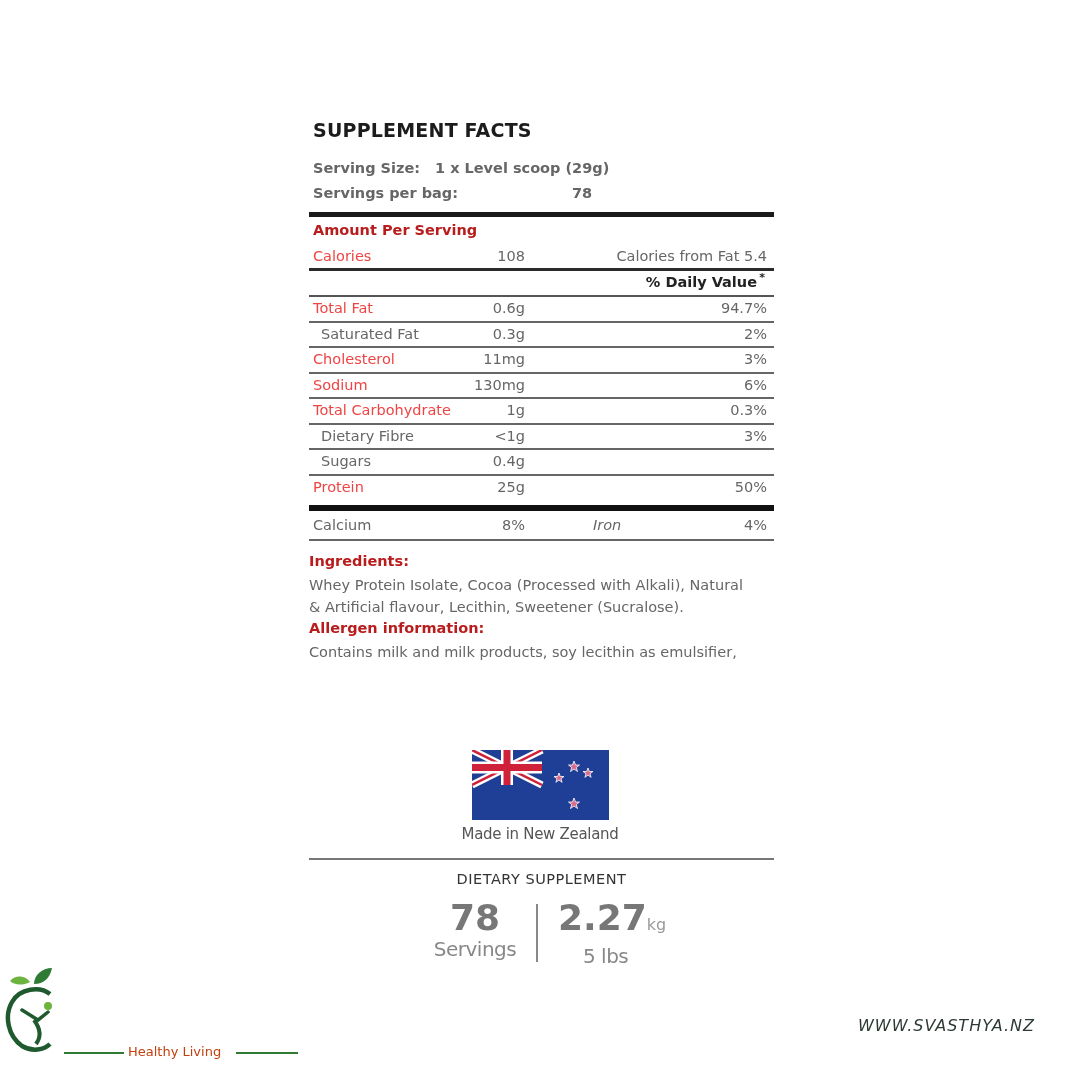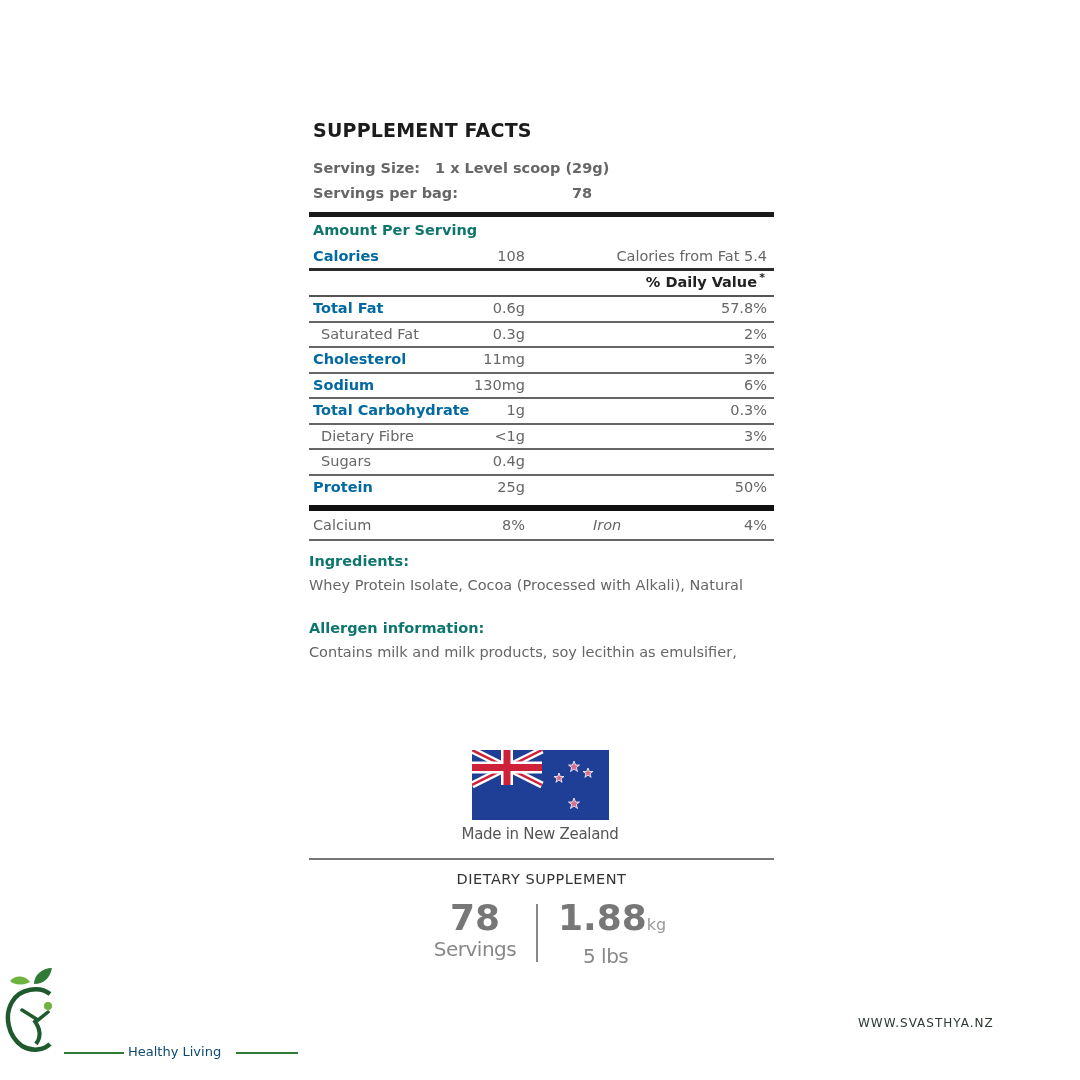--- a/index.html
+++ b/index.html
@@ -5,33 +5,33 @@
   html, body { margin:0; padding:0; }
   body { width:1080px; height:1080px; background:#ffffff; position:relative; overflow:hidden;
          font-family:"DejaVu Sans", sans-serif; color:#555; }
   .abs { position:absolute; }
   .title { left:313px; top:119px; font-size:19px; font-weight:bold; color:#1c1c1c; letter-spacing:0.2px; }
   .meta { left:313px; font-size:14.5px; color:#666; }
   .meta .v { position:absolute; white-space:nowrap;font-weight:bold; }
   .rule { position:absolute; left:309px; width:465px; background:#333; }
   .row { position:absolute; left:313px; width:458px; height:24px; font-size:14.5px; color:#666; }
   .row .lbl { position:absolute; left:0; top:3px; white-space:nowrap; }
-  .row .lbl.b { font-weight:bold; color:#0369a1; }
+  .row .lbl.b { font-weight:normal; color:#ef4444; }
   .row .lbl.ind { left:8px; }
   .row .amt { position:absolute; right:246px; top:3px; text-align:right; white-space:nowrap; }
   .row .dv { position:absolute; right:4px; top:3px; text-align:right; white-space:nowrap; }
   .row .mid { position:absolute; left:280px; top:3px; white-space:nowrap;font-style:italic; }
-  .sec-h { position:absolute; left:309px; font-size:14.5px; font-weight:bold; color:#0f766e; }
+  .sec-h { position:absolute; left:309px; font-size:14.5px; font-weight:bold; color:#b91c1c; }
   .para { position:absolute; left:309px; font-size:14.5px; color:#666; line-height:22px; width:470px; }
   .flag { left:472px; top:750px; width:137px; height:70px; background:#1f3f97; overflow:hidden; }
   .made { left:440px; top:825px; width:200px; text-align:center; font-size:15px; color:#555; letter-spacing:-0.3px; }
   .ds { left:309px; top:871px; width:465px; text-align:center; font-size:14.5px; color:#333; letter-spacing:0.5px; }
   .big { font-weight:bold; color:#777; font-size:36px; }
   .sm { color:#888; font-size:20px; }
-  .url { left:858px; top:1016px; font-size:12px; color:#2d3b33; letter-spacing:1px; font-family:"DejaVu Sans", sans-serif; }
+  .url { left:858px; top:1016px; font-size:16px; color:#2d3b33; letter-spacing:1px; font-family:"DejaVu Sans", sans-serif;font-style:italic; }
 </style>
 </head>
 <body>
 
 <div class="abs title">SUPPLEMENT FACTS</div>
 
 <div class="abs meta" style="top:160px;width:400px;height:20px;">
   <span class="v" style="left:0">Serving Size:</span>
   <span class="v" style="left:122px">1 x Level scoop (29g)</span>
 </div>
@@ -53,21 +53,21 @@
 
 <div class="row" style="top:271px">
   <span class="dv" style="font-weight:bold;color:#222;right:14px">% Daily Value</span>
   <span class="dv" style="font-weight:bold;color:#222;top:0;font-size:11px;right:6px">*</span>
 </div>
 <div class="rule" style="top:295px;height:2px;background:#555"></div>
 
 <div class="row" style="top:297px">
   <span class="lbl b">Total Fat</span>
   <span class="amt">0.6g</span>
-  <span class="dv">57.8%</span>
+  <span class="dv">94.7%</span>
 </div>
 <div class="rule" style="top:321px;height:2px;background:#666"></div>
 
 <div class="row" style="top:323px">
   <span class="lbl ind">Saturated Fat</span>
   <span class="amt">0.3g</span>
   <span class="dv">2%</span>
 </div>
 <div class="rule" style="top:346px;height:2px;background:#666"></div>
 
@@ -117,20 +117,21 @@
   <span class="lbl">Calcium</span>
   <span class="amt">8%</span>
   <span class="mid">Iron</span>
   <span class="dv">4%</span>
 </div>
 <div class="rule" style="top:539px;height:2px;background:#666"></div>
 
 <div class="sec-h" style="top:553px">Ingredients:</div>
 <div class="para" style="top:574px">
   <div>Whey Protein Isolate, Cocoa (Processed with Alkali), Natural</div>
+  <div>&amp; Artificial flavour, Lecithin, Sweetener (Sucralose).</div>
 </div>
 <div class="sec-h" style="top:620px">Allergen information:</div>
 <div class="para" style="top:641px">
   <div>Contains milk and milk products, soy lecithin as emulsifier,</div>
 </div>
 
 <div class="abs flag">
   <svg width="137" height="70" viewBox="0 0 137 70">
     <rect width="137" height="70" fill="#1f3f97"></rect>
     <g>
@@ -156,32 +157,32 @@
 
 <div class="abs ds">DIETARY SUPPLEMENT</div>
 
 <div class="abs" style="left:430px;top:898px;width:90px;text-align:center">
   <div class="big" style="line-height:40px">78</div>
   <div class="sm" style="line-height:22px;letter-spacing:-0.5px">Servings</div>
 </div>
 <div class="abs" style="left:536px;top:904px;width:2px;height:58px;background:#888"></div>
 <div class="abs" style="left:558px;top:898px;width:110px;text-align:left">
   <div style="line-height:40px;white-space:nowrap">
-    <span class="big">1.88</span><span class="sm" style="font-size:16px;color:#999">kg</span>
+    <span class="big">2.27</span><span class="sm" style="font-size:16px;color:#999">kg</span>
   </div>
   <div class="sm" style="line-height:22px;margin-left:25px;letter-spacing:-0.5px">5 lbs</div>
 </div>
 
 <div class="abs" style="left:4px;top:966px;width:300px;height:96px">
   <svg class="abs" style="left:0;top:0" width="64" height="92" viewBox="0 0 64 92">
     <path d="M6,15 C12,8 22,10 26,16 C18,20 10,19 6,15 Z" fill="#6db33f"></path>
     <path d="M30,18 C30,9 38,2 48,2 C46,12 40,18 30,18 Z" fill="#2f7a35"></path>
     <path d="M46,28 C36,20 16,22 8,36 C0,50 4,70 18,80 C28,86 40,84 46,78" fill="none" stroke="#1e5a2e" stroke-width="4.5"></path>
     <path d="M18,44 L34,54 L44,46" fill="none" stroke="#1e5a2e" stroke-width="3.5" stroke-linecap="round"></path>
     <circle cx="44" cy="40" r="4" fill="#6db33f"></circle>
     <path d="M30,54 C36,62 38,70 32,78" fill="none" stroke="#1e5a2e" stroke-width="4"></path>
   </svg>
   <div class="abs" style="left:60px;top:86px;width:60px;height:1.5px;background:#2f7a35"></div>
-  <div class="abs" style="left:124px;top:77px;font-size:13px;color:#0c4a6e;line-height:18px">Healthy Living</div>
+  <div class="abs" style="left:124px;top:77px;font-size:13px;color:#c2410c;line-height:18px">Healthy Living</div>
   <div class="abs" style="left:232px;top:86px;width:62px;height:1.5px;background:#2f7a35"></div>
 </div>
 
 <div class="abs url">WWW.SVASTHYA.NZ</div>
 
 </body></html>

